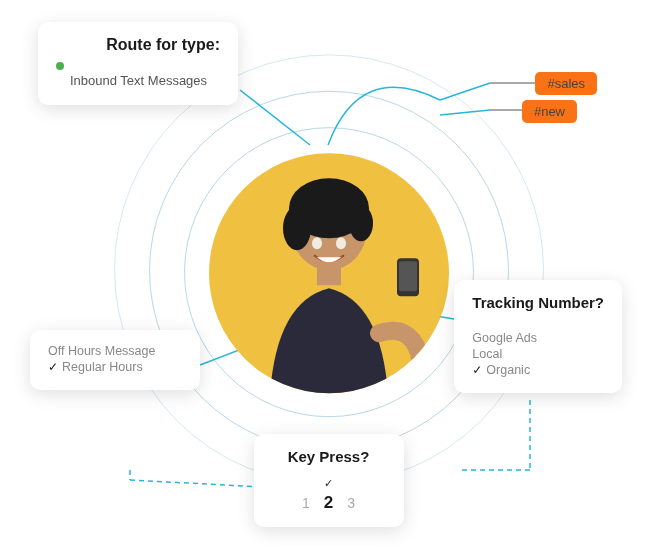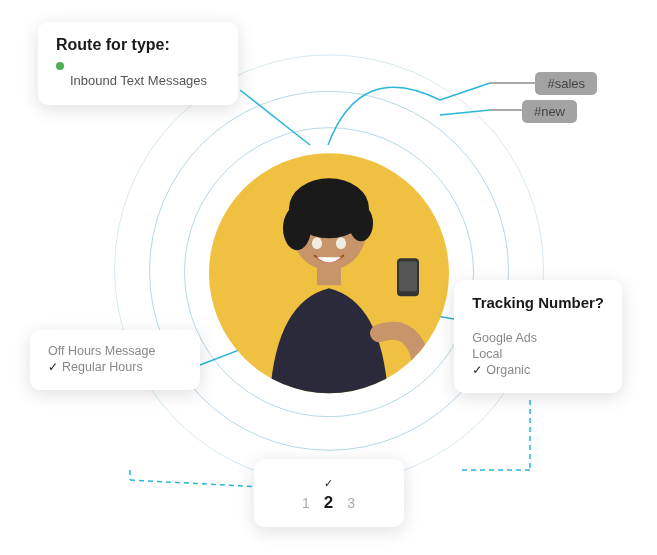--- a/index.html
+++ b/index.html
@@ -48,20 +48,21 @@
     
 
     
     .card {
       position: absolute;
       background: #ffffff;
       border-radius: 10px;
       box-shadow: 0 4px 18px rgba(0,0,0,0.13);
       padding: 14px 18px;
       z-index: 10;
+      text-align: right;
     }
 
     
     .card-route {
       top: 22px;
       left: 38px;
       min-width: 200px;
     }
     .card-route .card-title {
       font-size: 16px;
@@ -81,21 +82,21 @@
       width: 8px;
       height: 8px;
       border-radius: 50%;
       background: #4caf50;
       flex-shrink: 0;
     }
 
     
     .tag {
       position: absolute;
-      background: #a3a3a3;
+      background: #f97316;
       border-radius: 5px;
       padding: 4px 12px;
       font-size: 13px;
       color: #444;
       z-index: 10;
     }
     .tag-sales { top: 72px; right: 60px; }
     .tag-new { top: 100px; right: 80px; }
 
     
@@ -278,20 +279,21 @@
     <div class="track-item">
       <span>Local</span>
     </div>
     <div class="track-item">
       <span class="check-mark">✓</span>
       <span>Organic</span>
     </div>
   </div>
 
   <div class="card card-keypress">
+    <div class="card-title">Key Press?</div>
     <div style="text-align:center;margin-bottom:2px;">
       <span style="font-size:11px;color:#1a1a1a;">✓</span>
     </div>
     <div class="keypress-numbers">
       <span class="kp-num">1</span>
       <span class="kp-num active">2</span>
       <span class="kp-num">3</span>
     </div>
   </div>
 

